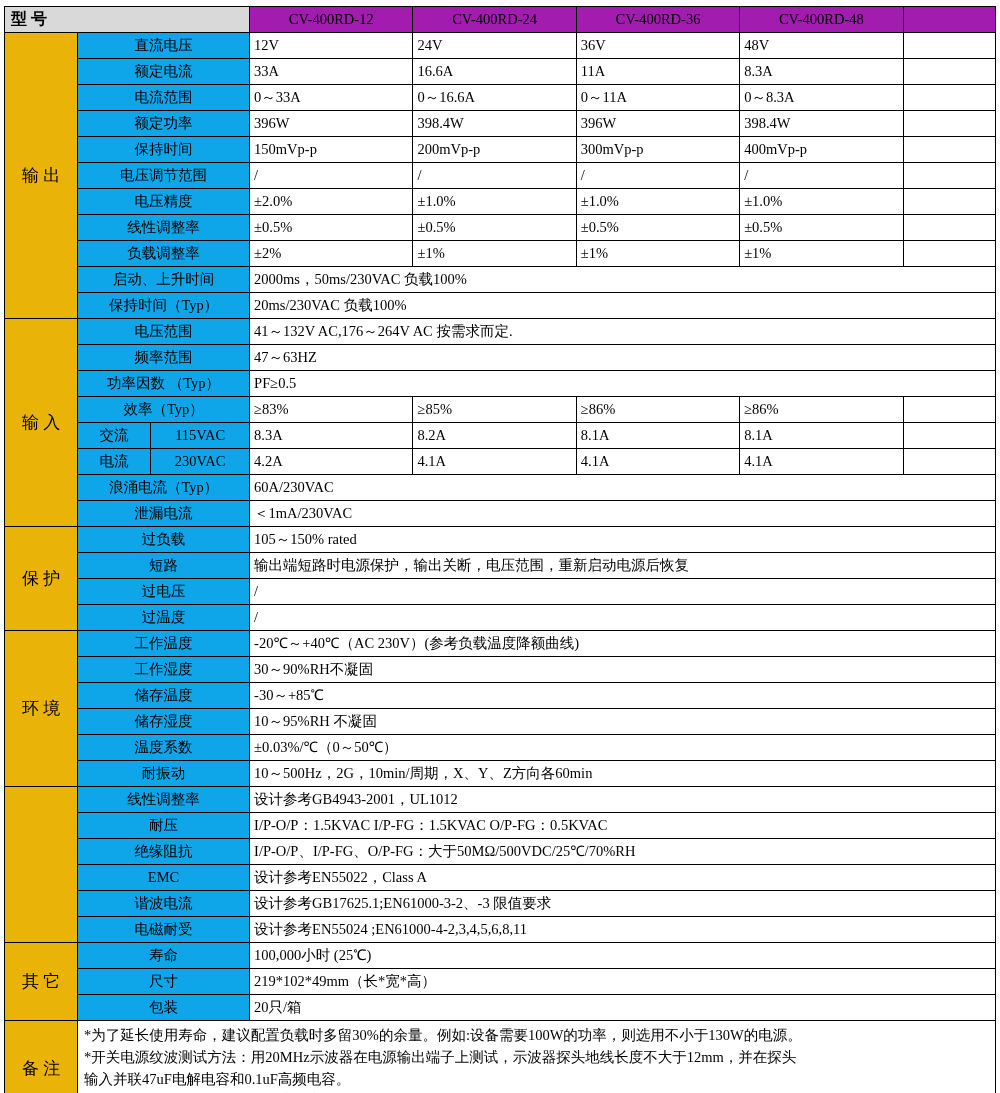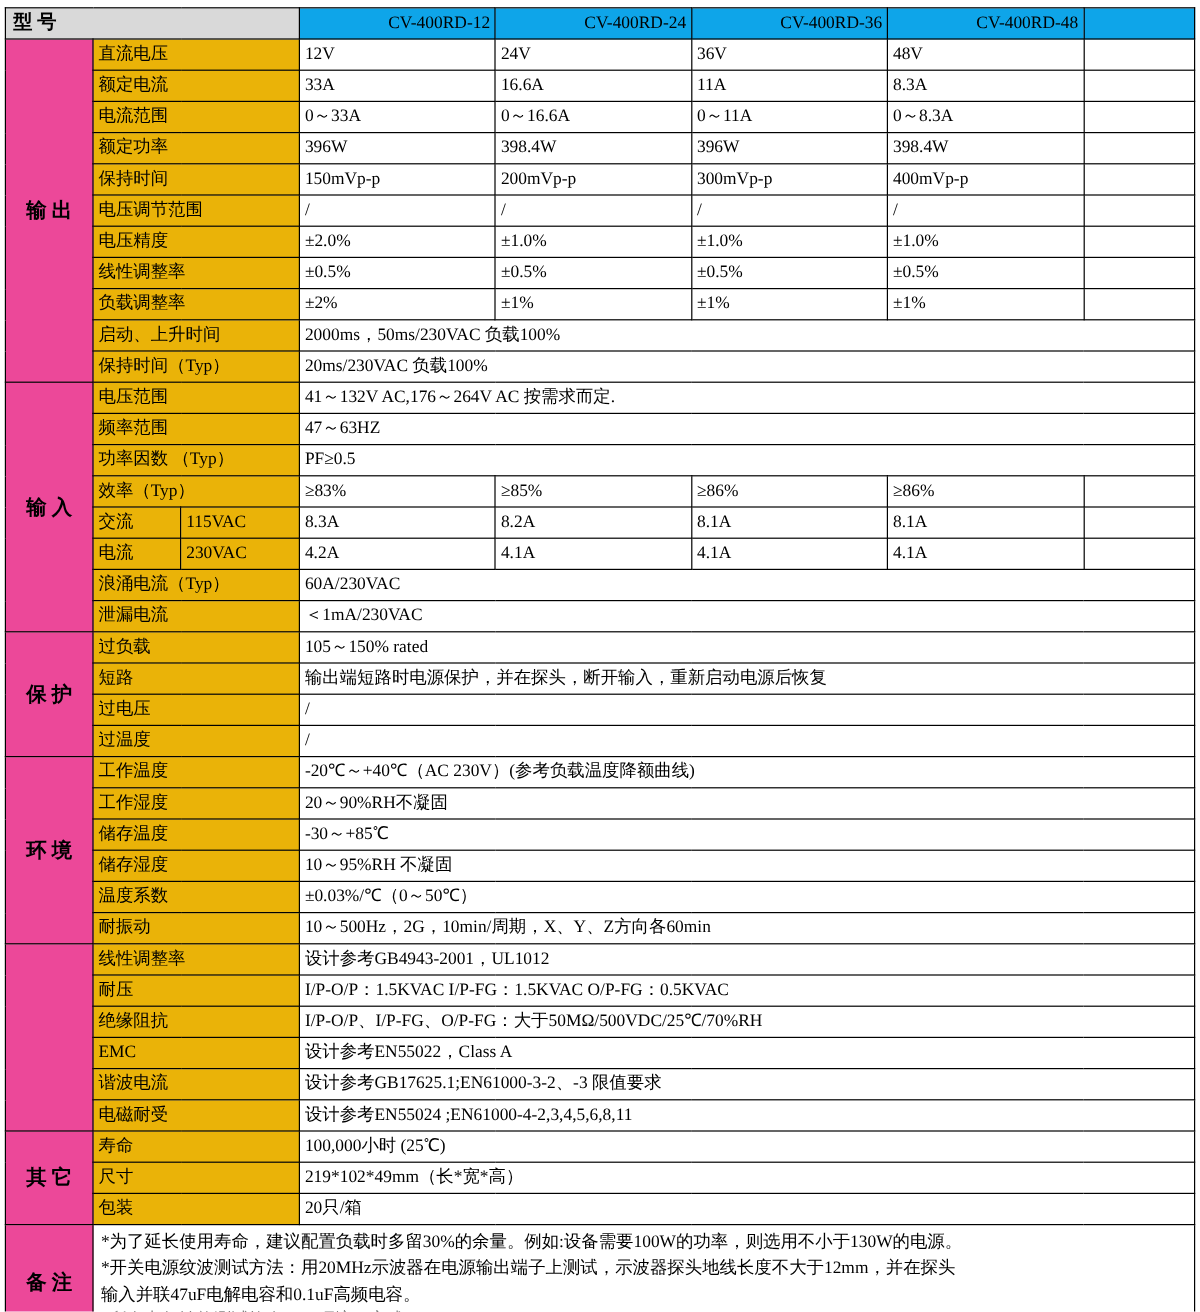--- a/index.html
+++ b/index.html
@@ -1,25 +1,25 @@
 <!DOCTYPE html>
 <html><head>
 <meta charset="utf-8">
 <style>
   html,body{margin:0;padding:0;background:#fff;}
   body{font-family:"Liberation Serif", serif;color:#000;}
   #sheet{width:952px;height:1093px;position:relative;box-sizing:border-box;padding:6px 4px 4px 4px;}
   table{border-collapse:collapse;width:992px;table-layout:fixed;}
   td{border:1px solid #000;font-size:14.5px;line-height:1.15;padding:3px 4px;vertical-align:middle;background:#fff;}
   td.sh{background:#d9d9d9;}
-  td.grp{text-align:center;font-weight:bold;font-size:17px;background:#ec4899;}
-  td.lbl{background:#eab308;font-size:14.5px;}
+  td.grp{text-align:center;font-weight:normal;font-size:17px;background:#eab308;}
+  td.lbl{text-align:center;background:#0ea5e9;font-size:14.5px;}
   td.val{text-align:left;background:#fff;}
   td.hdr{background:#d9d9d9;font-weight:bold;font-size:16px;text-align:left;padding-left:6px;}
-  td.model{background:#0ea5e9;font-size:14.5px;text-align:right;}
+  td.model{background:#a21caf;font-size:14.5px;text-align:center;}
   .rowh{height:26px;}
   td.remark{background:#fff;text-align:left;font-size:14.5px;line-height:1.5;padding:4px 6px;}
   td.blank{background:#fff;}
 </style>
 </head>
 <body>
 
 <div id="sheet">
 <table>
   <colgroup>
@@ -173,39 +173,39 @@
     <td class="val sh" colspan="5">＜1mA/230VAC</td>
   </tr>
 
   <tr class="rowh">
     <td class="grp" rowspan="4">保 护</td>
     <td class="lbl" colspan="2">过负载</td>
     <td class="val sh" colspan="5">105～150% rated</td>
   </tr>
   <tr class="rowh">
     <td class="lbl" colspan="2">短路</td>
-    <td class="val" colspan="5">输出端短路时电源保护，并在探头，断开输入，重新启动电源后恢复</td>
+    <td class="val" colspan="5">输出端短路时电源保护，输出关断，电压范围，重新启动电源后恢复</td>
   </tr>
   <tr class="rowh">
     <td class="lbl" colspan="2">过电压</td>
     <td class="val sh" colspan="5">/</td>
   </tr>
   <tr class="rowh">
     <td class="lbl" colspan="2">过温度</td>
     <td class="val" colspan="5">/</td>
   </tr>
 
   <tr class="rowh">
     <td class="grp" rowspan="6">环 境</td>
     <td class="lbl" colspan="2">工作温度</td>
     <td class="val sh" colspan="5">-20℃～+40℃（AC 230V）(参考负载温度降额曲线)</td>
   </tr>
   <tr class="rowh">
     <td class="lbl" colspan="2">工作湿度</td>
-    <td class="val" colspan="5">20～90%RH不凝固</td>
+    <td class="val" colspan="5">30～90%RH不凝固</td>
   </tr>
   <tr class="rowh">
     <td class="lbl" colspan="2">储存温度</td>
     <td class="val sh" colspan="5">-30～+85℃</td>
   </tr>
   <tr class="rowh">
     <td class="lbl" colspan="2">储存湿度</td>
     <td class="val" colspan="5">10～95%RH 不凝固</td>
   </tr>
   <tr class="rowh">

